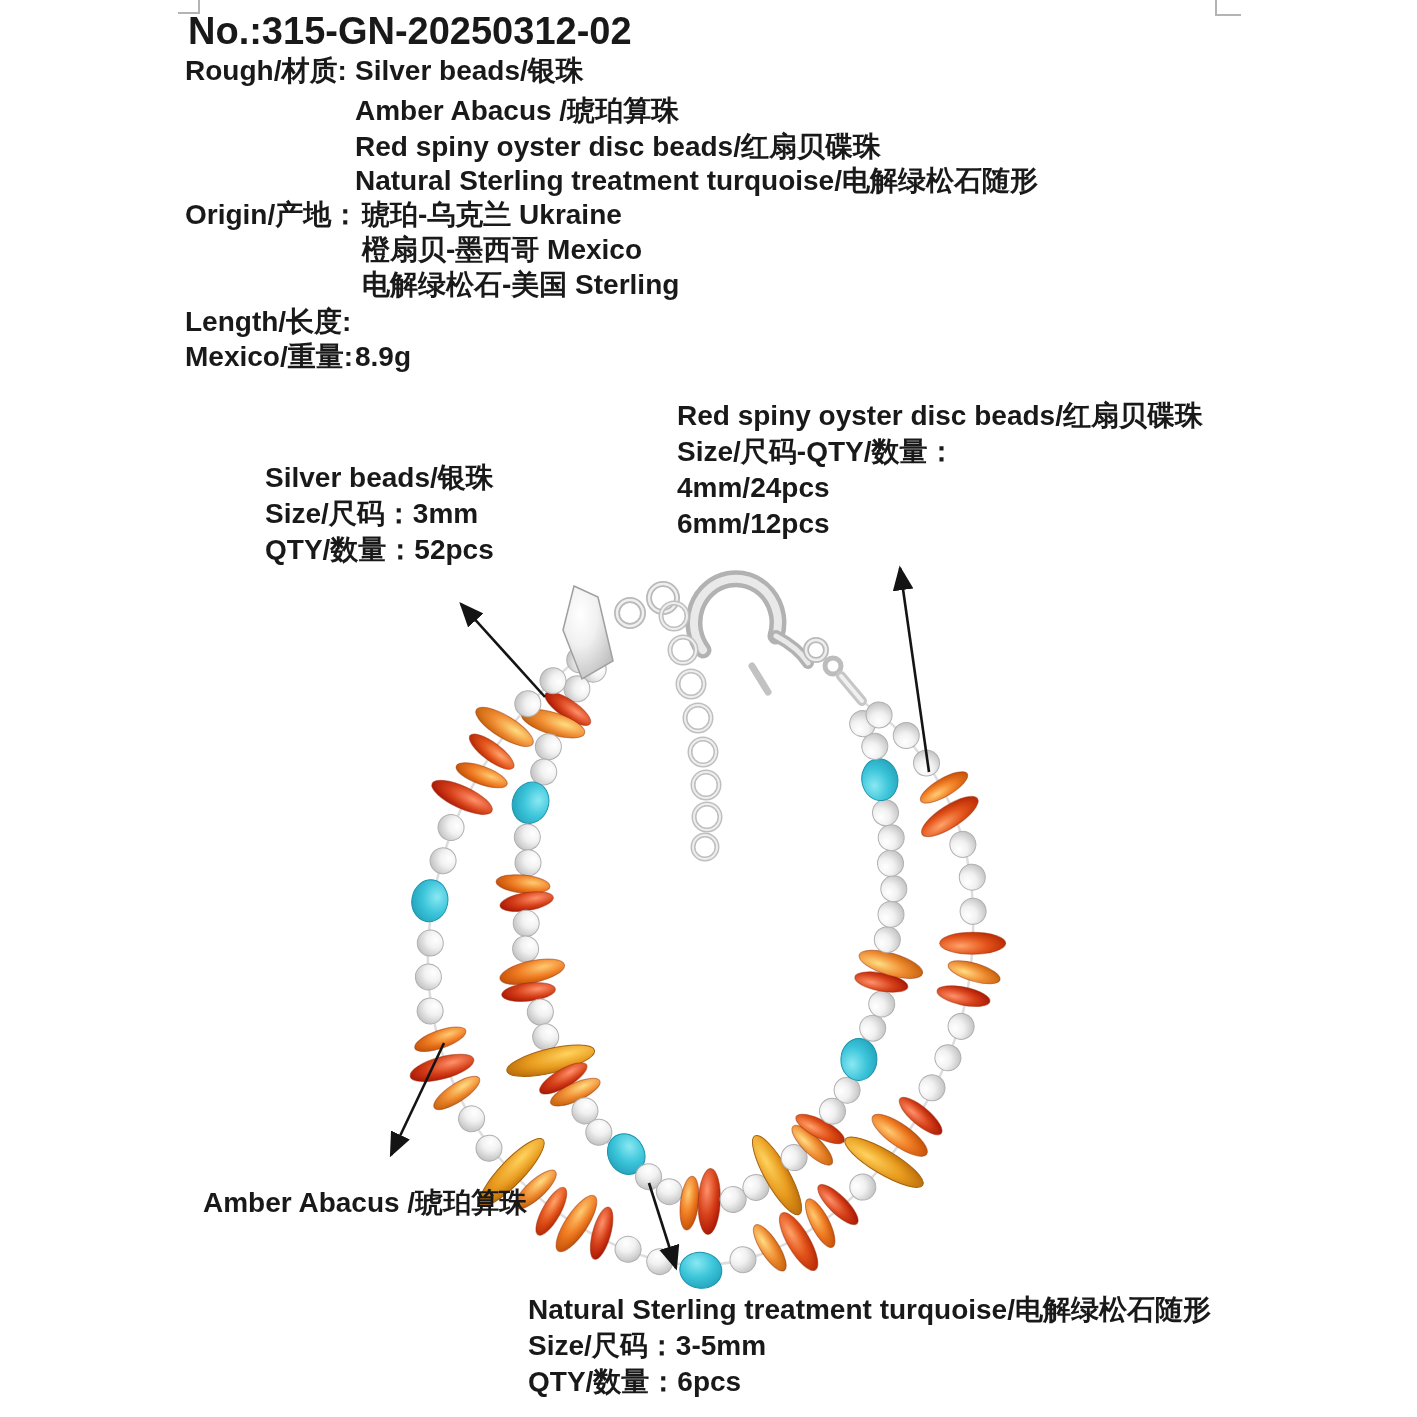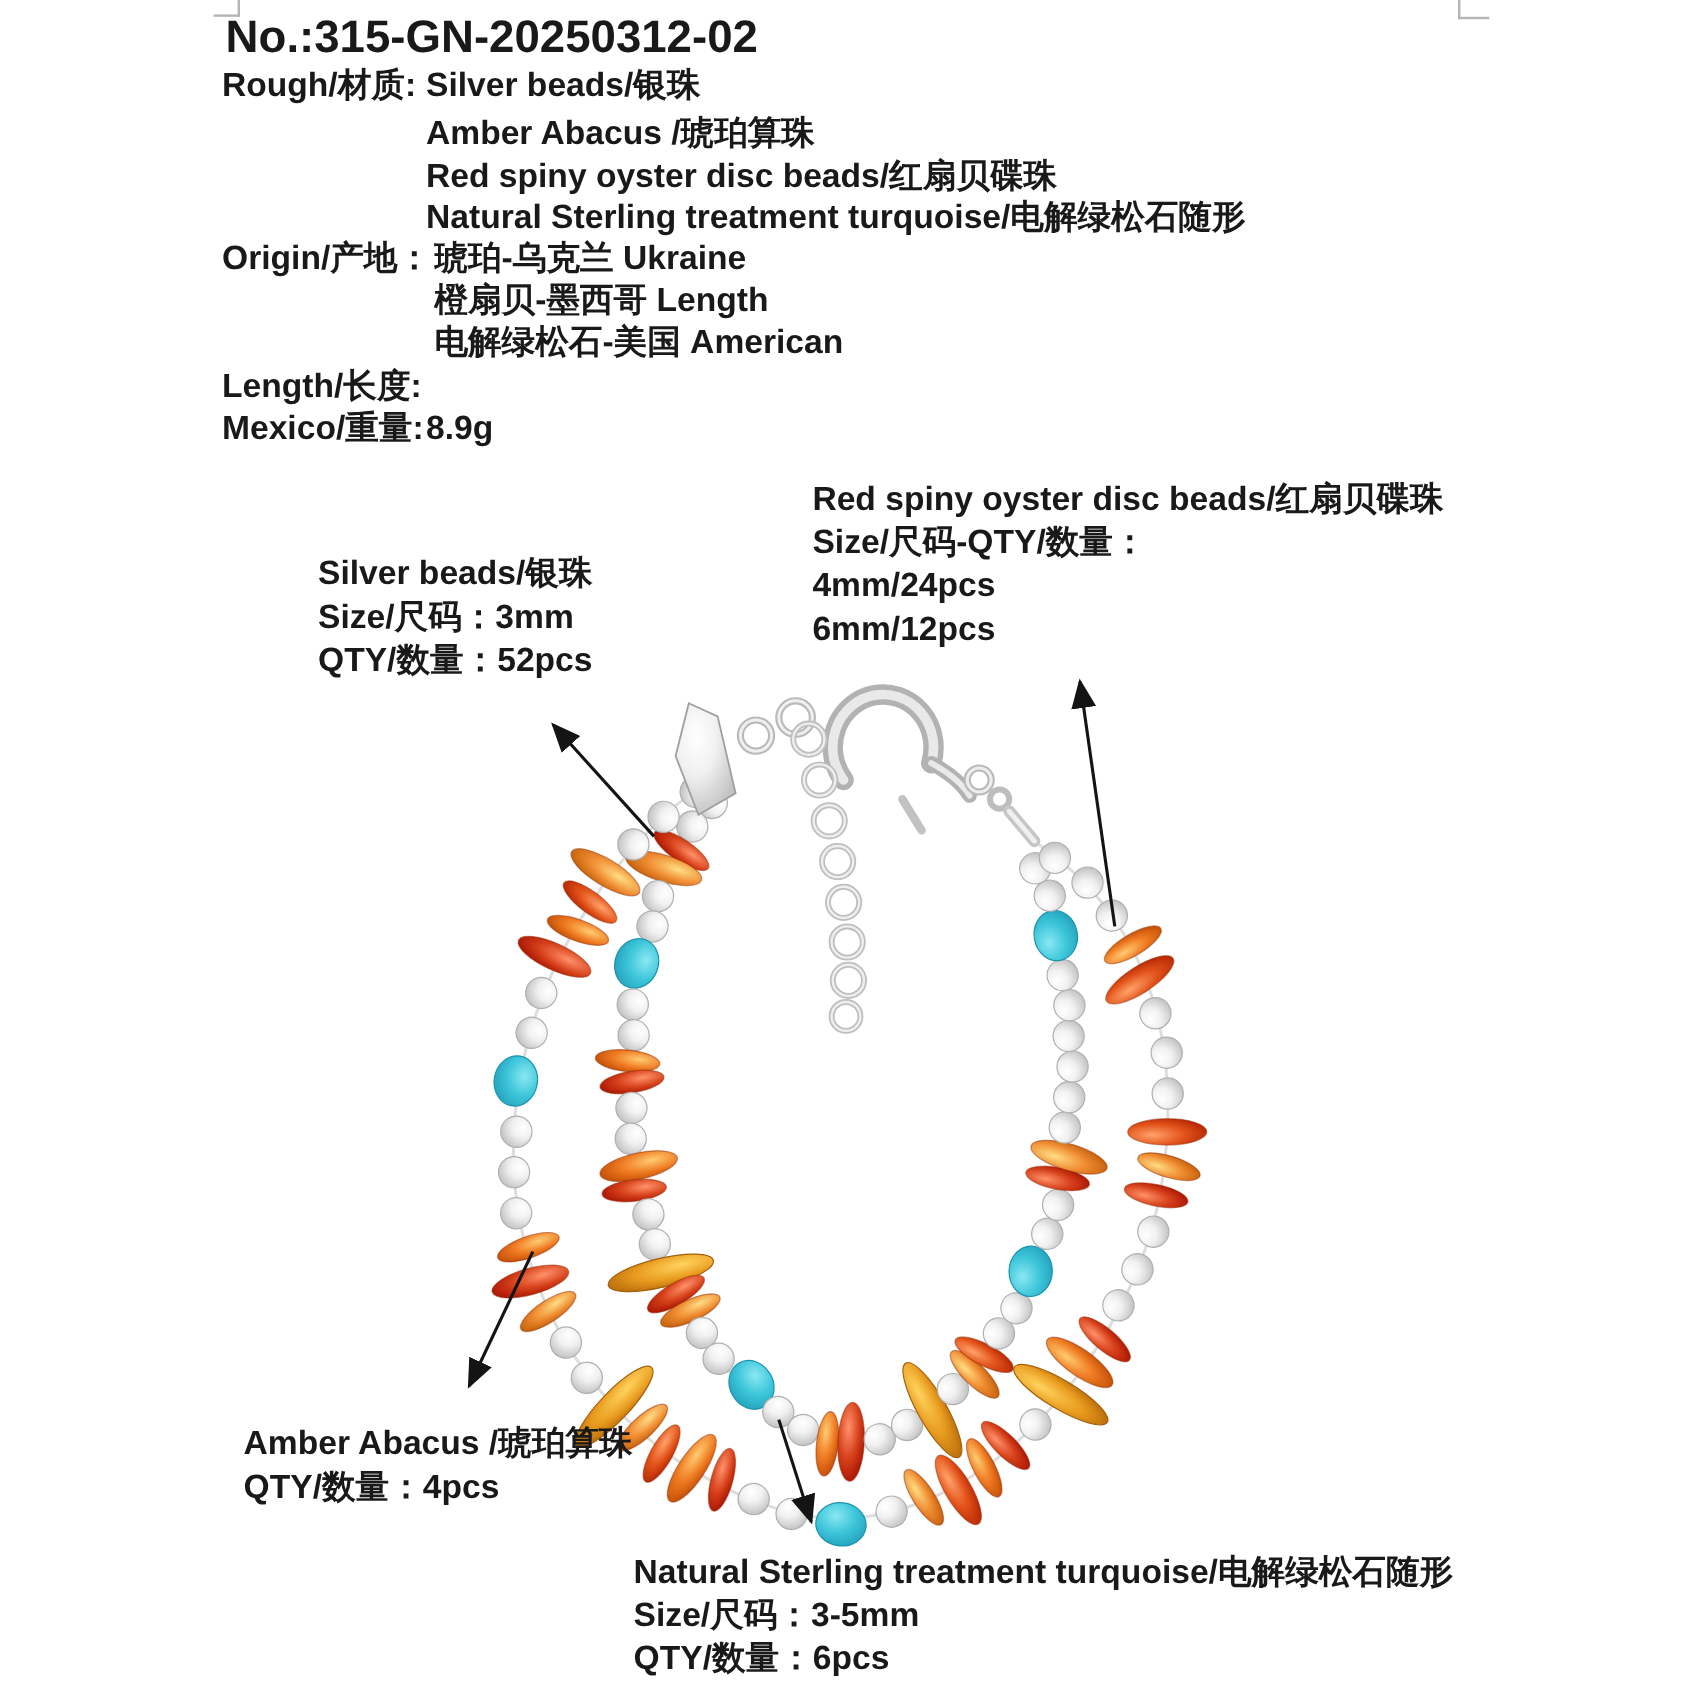--- a/index.html
+++ b/index.html
@@ -220,22 +220,22 @@
   <div class="abs doc-no" style="left:188px;top:10px">No.:315-GN-20250312-02</div>
 
   <div class="abs spec" style="left:185px;top:55px">Rough/材质:</div>
   <div class="abs spec" style="left:355px;top:55px">Silver beads/银珠</div>
   <div class="abs spec" style="left:355px;top:95px">Amber Abacus /琥珀算珠</div>
   <div class="abs spec" style="left:355px;top:131px">Red spiny oyster disc beads/红扇贝碟珠</div>
   <div class="abs spec" style="left:355px;top:165px">Natural Sterling treatment turquoise/电解绿松石随形</div>
 
   <div class="abs spec" style="left:185px;top:199px">Origin/产地：</div>
   <div class="abs spec" style="left:362px;top:199px">琥珀-乌克兰 Ukraine</div>
-  <div class="abs spec" style="left:362px;top:234px">橙扇贝-墨西哥 Length</div>
-  <div class="abs spec" style="left:362px;top:269px">电解绿松石-美国 American</div>
+  <div class="abs spec" style="left:362px;top:234px">橙扇贝-墨西哥 Mexico</div>
+  <div class="abs spec" style="left:362px;top:269px">电解绿松石-美国 Sterling</div>
 
   <div class="abs spec" style="left:185px;top:306px">Length/长度:</div>
 
   <div class="abs spec" style="left:185px;top:341px">Mexico/重量:</div>
   <div class="abs spec" style="left:355px;top:341px">8.9g</div>
 
   <div class="callout" style="left:265px;top:460px">
     <div>Silver beads/银珠</div>
     <div>Size/尺码：3mm</div>
     <div>QTY/数量：52pcs</div>
@@ -243,21 +243,20 @@
 
   <div class="callout" style="left:677px;top:398px">
     <div>Red spiny oyster disc beads/红扇贝碟珠</div>
     <div>Size/尺码-QTY/数量：</div>
     <div>4mm/24pcs</div>
     <div>6mm/12pcs</div>
   </div>
 
   <div class="callout" style="left:203px;top:1185px">
     <div>Amber Abacus /琥珀算珠</div>
-    <div>QTY/数量：4pcs</div>
   </div>
 
   <div class="callout" style="left:528px;top:1292px">
     <div>Natural Sterling treatment turquoise/电解绿松石随形</div>
     <div>Size/尺码：3-5mm</div>
     <div>QTY/数量：6pcs</div>
   </div>
 
 </div>
 

